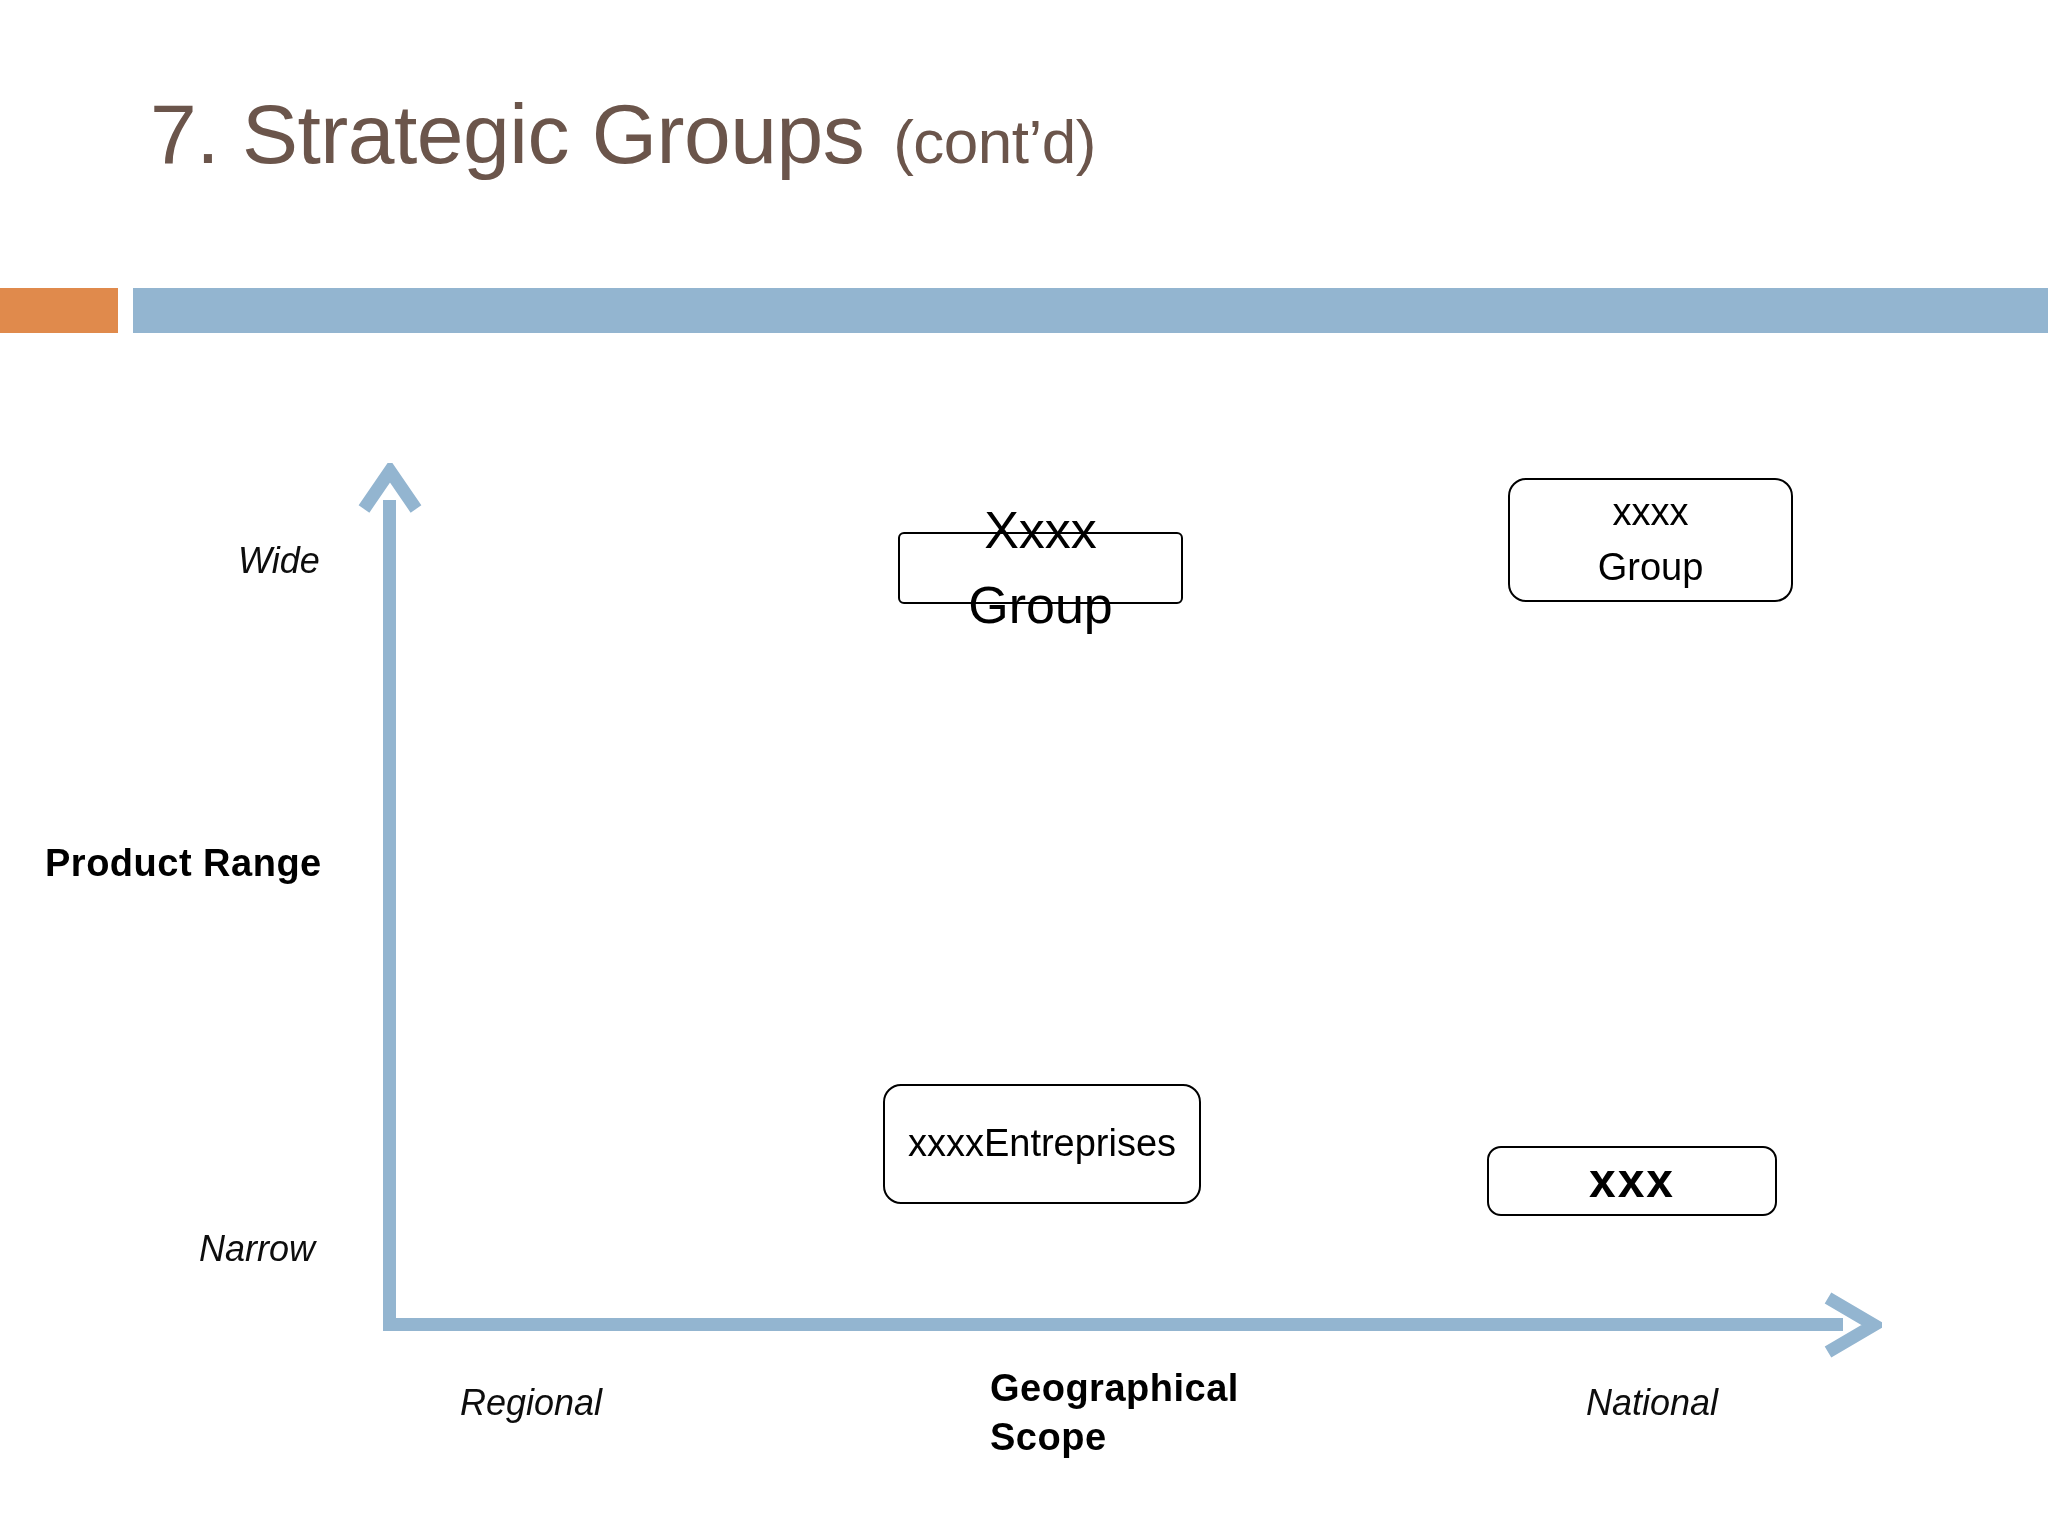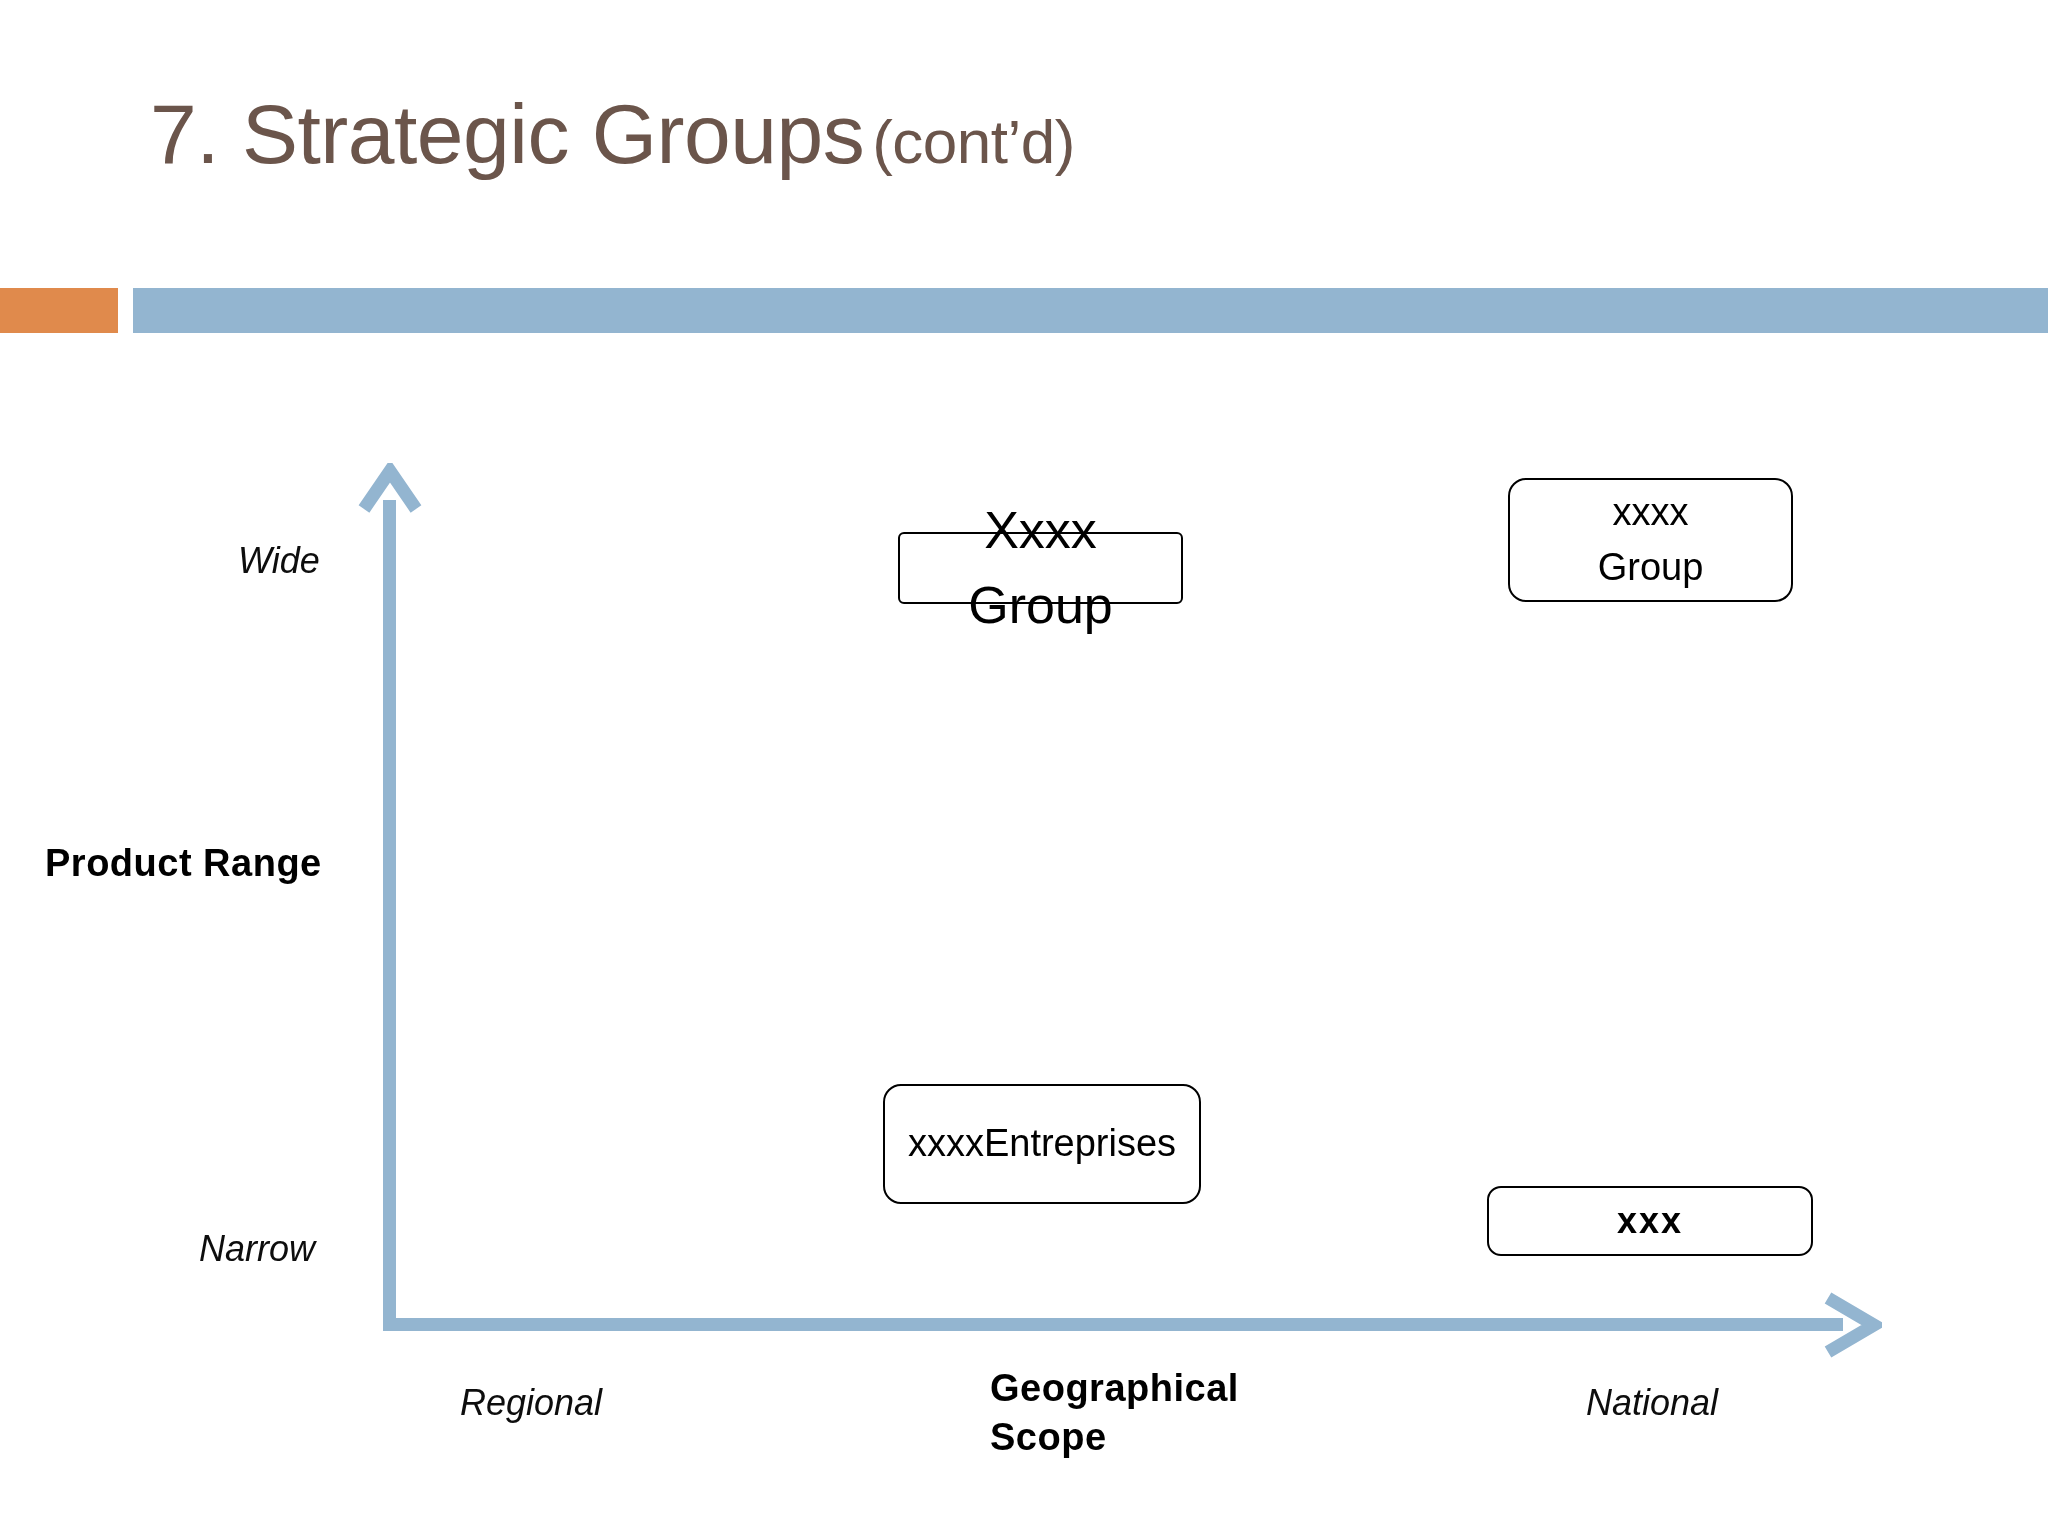--- a/index.html
+++ b/index.html
@@ -29,21 +29,21 @@
     white-space: nowrap;
     line-height: 1;
   }
   #slide-title .title-main {
     font-weight: 400;
   }
   #slide-title .title-suffix {
     font-weight: 400;
     font-size: 62px;
     vertical-align: baseline;
-    margin-left: 8px;
+    margin-left: 29px;
   }
 
   
   #accent-bar-orange {
     position: absolute;
     left: 0px;
     top: 288px;
     width: 118px;
     height: 45px;
     background: #E08A4C;
@@ -167,24 +167,24 @@
   #box-xxxx-entreprises {
     left: 883px;
     top: 1084px;
     width: 318px;
     height: 120px;
     border-radius: 18px;
     padding: 0 32px;
   }
   #box-xxx {
     left: 1487px;
-    top: 1186px;
-    width: 326px;
+    top: 1146px;
+    width: 290px;
     height: 70px;
-    font-size: 36px;
+    font-size: 48px;
     font-weight: bold;
     letter-spacing: 2px;
   }
 </style>
 </head>
 <body>
 
 <div id="slide">
 
   <div id="slide-title">

